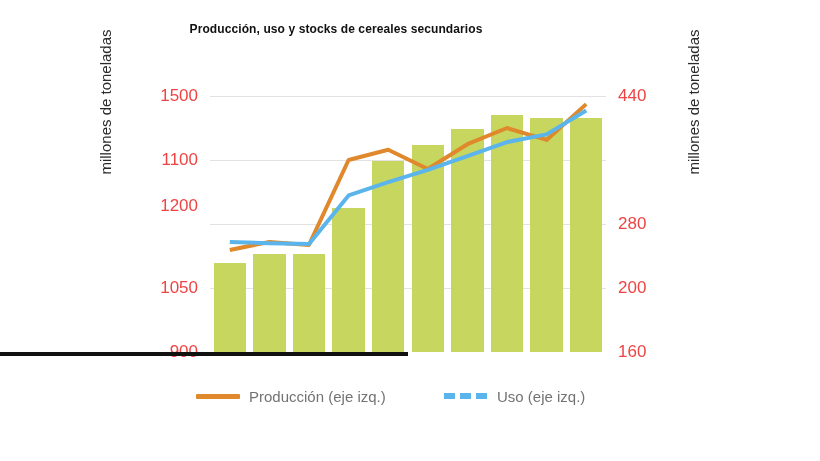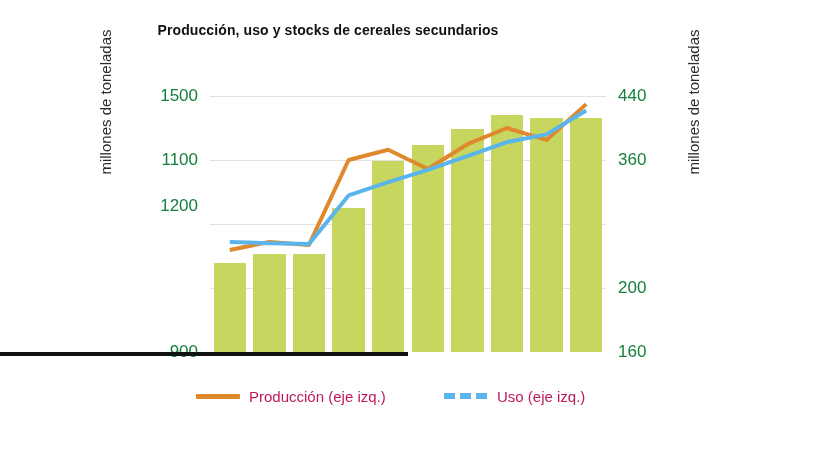--- a/index.html
+++ b/index.html
@@ -4,22 +4,22 @@
 <style>
   html,body{margin:0;padding:0;}
   body{
     width:820px;height:461px;background:#ffffff;
     font-family:"Liberation Sans",sans-serif;
     color:#222;overflow:hidden;position:relative;
   }
   #chart-root{position:absolute;inset:0;}
 
   .chart-title{
-    position:absolute;top:22px;left:0;width:656px;
-    text-align:center;font-size:14px;font-weight:bold;color:#111;
+    position:absolute;top:22px;left:8px;width:656px;
+    text-align:center;font-size:12px;font-weight:bold;color:#111;
     letter-spacing:.1px;
   }
 
   
   .axis-title{
     position:absolute;font-size:15px;color:#2b2b2b;white-space:nowrap;
   }
   .axis-title.left{
     left:-23px;top:92px;width:260px;height:20px;
     transform:rotate(-90deg);transform-origin:center center;
@@ -29,33 +29,33 @@
     left:565px;top:92px;width:260px;height:20px;
     transform:rotate(-90deg);transform-origin:center center;
     text-align:center;
   }
 
   
   .plot{position:absolute;left:210px;top:96px;width:396px;height:256px;}
   .gridline{position:absolute;left:0;width:100%;height:1px;background:#e2e2e2;}
   .baseline{position:absolute;left:-12px;top:352px;width:420px;height:4px;background:#111;}
 
-  .ticklabels{position:absolute;font-size:17px;color:#15803d;}
+  .ticklabels{position:absolute;font-size:17px;color:#ef4444;}
   .tick{position:absolute;height:20px;line-height:20px;white-space:nowrap;}
   .tick.left{right:0;text-align:right;width:80px;}
   .tick.right{left:0;text-align:left;width:80px;}
   .ticks-left{position:absolute;left:118px;top:0;width:80px;height:461px;}
   .ticks-right{position:absolute;left:618px;top:0;width:80px;height:461px;}
 
   .bar{position:absolute;bottom:0;background:#c6d65f;}
 
   svg.series{position:absolute;left:0;top:0;width:396px;height:256px;overflow:visible;}
 
   
-  .legend{position:absolute;left:196px;top:382px;width:440px;font-size:15px;color:#be185d;}
+  .legend{position:absolute;left:196px;top:382px;width:440px;font-size:15px;color:#737373;}
   .legend-row{position:relative;height:28px;}
   .legend-item{position:absolute;display:flex;align-items:center;gap:9px;height:28px;}
   .swatch-line{width:44px;height:5px;background:#e0892c;border-radius:1px;}
   .swatch-dash{width:44px;height:6px;
     background:repeating-linear-gradient(to right,#5bb5ec 0 11px,transparent 11px 16px);}
   .swatch-box{width:44px;height:20px;background:#c6d65f;}
   .legend-label{white-space:nowrap;}
 </style>
 </head>
 <body>
@@ -64,26 +64,27 @@
 
   <div class="chart-title">Producción, uso y stocks de cereales secundarios</div>
 
   <div class="axis-title left">millones de toneladas</div>
   <div class="axis-title right">millones de toneladas</div>
 
   <div class="ticks-left ticklabels">
     <div class="tick left" style="top:86px">1500</div>
     <div class="tick left" style="top:150px">1100</div>
     <div class="tick left" style="top:196px">1200</div>
+    <div class="tick left" style="top:278px">1050</div>
     <div class="tick left" style="top:342px">900</div>
   </div>
 
   <div class="ticks-right ticklabels">
     <div class="tick right" style="top:86px">440</div>
-    <div class="tick right" style="top:150px">360</div>
+    <div class="tick right" style="top:214px">280</div>
     <div class="tick right" style="top:278px">200</div>
     <div class="tick right" style="top:342px">160</div>
   </div>
 
   <div class="plot" id="plot">
     <div class="gridline" style="top:0px"></div>
     <div class="gridline" style="top:64px"></div>
     <div class="gridline" style="top:128px"></div>
     <div class="gridline" style="top:192px"></div>
     <div id="bars">

